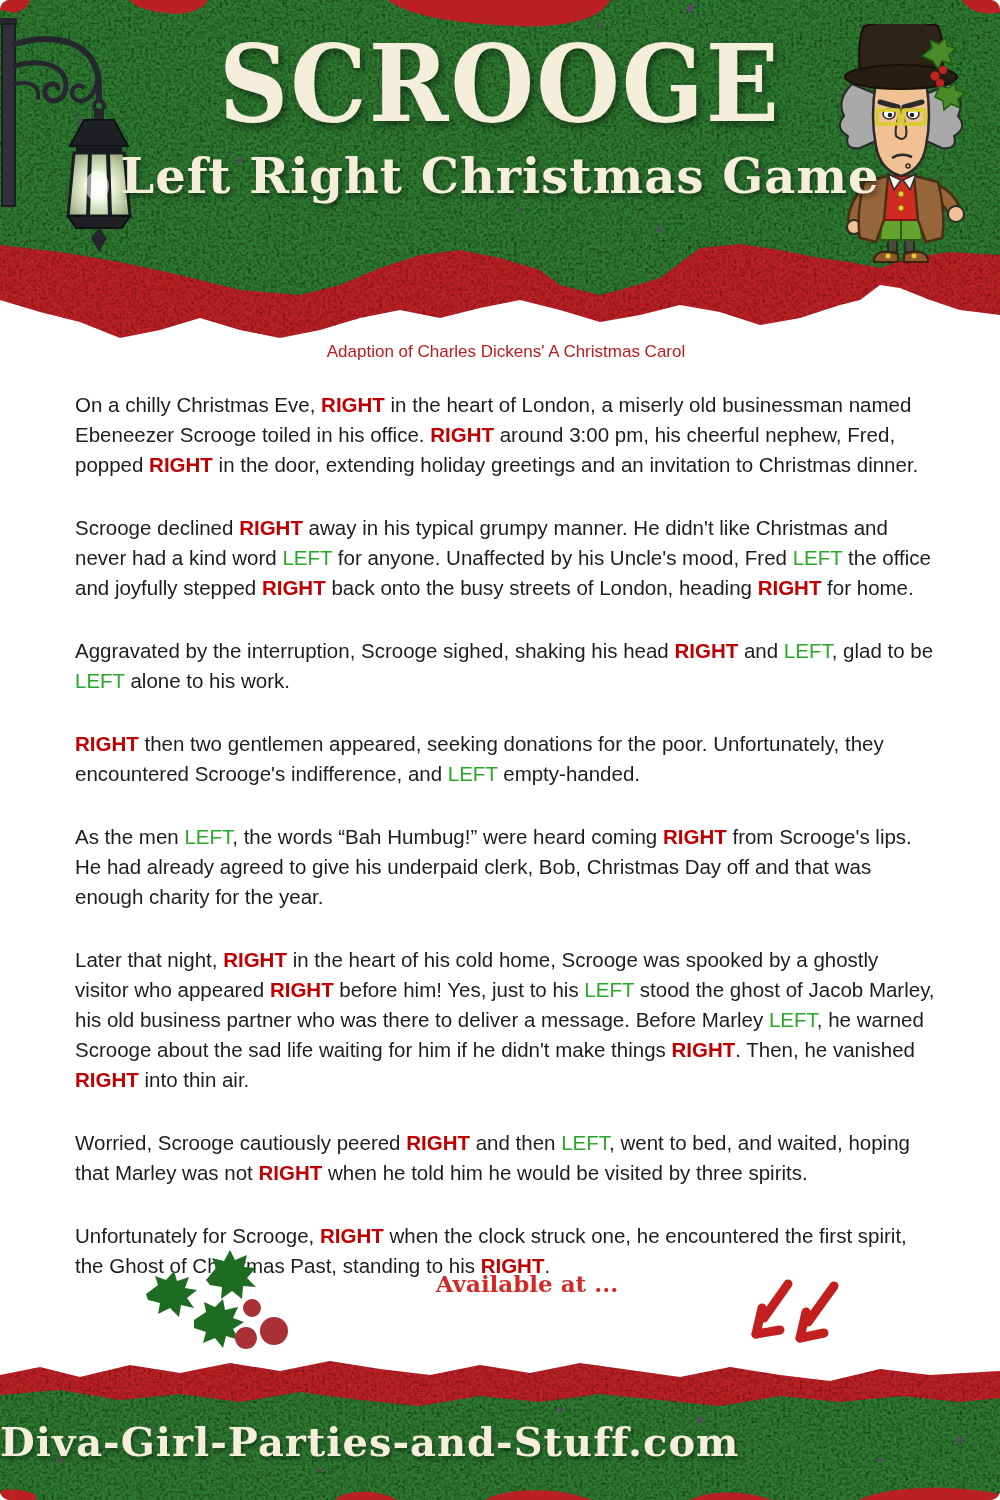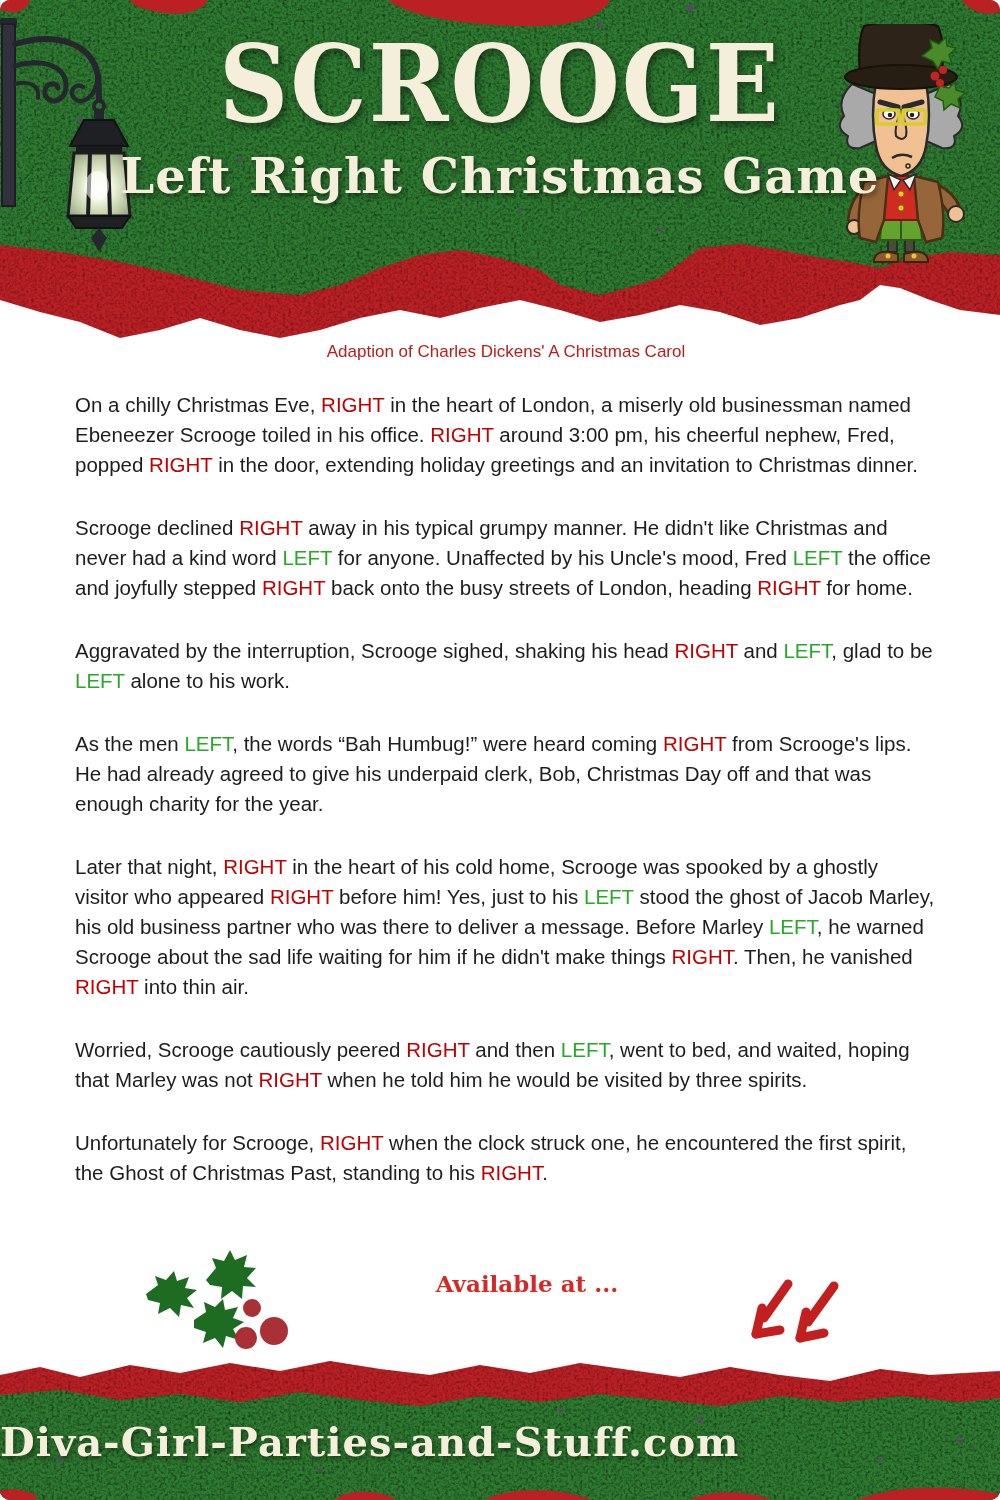--- a/index.html
+++ b/index.html
@@ -35,21 +35,21 @@
   .story{
     position:absolute;left:75px;top:342px;width:862px;z-index:2;
     color:var(--body-text);
   }
   .tagline{
     text-align:center;font-size:17px;margin:0 0 28px 0;color:#b91c1c;
   }
   .story-p{
     font-size:20.5px;line-height:30px;margin:0 0 33px 0;
   }
-  .tok-right{color:var(--right-word);font-weight:normal;}
+  .tok-right{color:var(--right-word);font-weight:bold;}
   .tok-left{color:var(--left-word);font-weight:normal;}
   .cta{
     position:absolute;left:287px;top:1260px;width:480px;text-align:center;
     font-family:"DejaVu Serif",serif;font-weight:bold;color:var(--cta-red);
     z-index:3;
   }
   .cta-line1{font-size:37px;line-height:48px;}
   .cta-line2{font-size:23px;line-height:48px;}
   .footer-site{
     position:absolute;left:0;top:1418px;width:1000px;
@@ -195,20 +195,21 @@
 
   <div class="header-title">SCROOGE</div>
   <div class="header-subtitle">Left Right Christmas Game</div>
 
   <div class="story">
     <p class="tagline">Adaption of Charles Dickens' A Christmas Carol</p>
     <div>
         <p class="story-p">On a chilly Christmas Eve, <b class="tok-right">RIGHT</b> in the heart of London, a miserly old businessman named Ebeneezer Scrooge toiled in his office. <b class="tok-right">RIGHT</b> around 3:00 pm, his cheerful nephew, Fred, popped <b class="tok-right">RIGHT</b> in the door, extending holiday greetings and an invitation to Christmas dinner.</p>
         <p class="story-p">Scrooge declined <b class="tok-right">RIGHT</b> away in his typical grumpy manner. He didn't like Christmas and never had a kind word <b class="tok-left">LEFT</b> for anyone.  Unaffected by his Uncle's mood, Fred <b class="tok-left">LEFT</b> the office and joyfully stepped <b class="tok-right">RIGHT</b> back onto the busy streets of London, heading <b class="tok-right">RIGHT</b> for home.</p>
         <p class="story-p">Aggravated by the interruption, Scrooge sighed, shaking his head <b class="tok-right">RIGHT</b> and <b class="tok-left">LEFT</b>, glad to be <b class="tok-left">LEFT</b> alone to his work.</p>
+        <p class="story-p"><b class="tok-right">RIGHT</b> then two gentlemen appeared, seeking donations for the poor. Unfortunately, they encountered Scrooge's indifference, and <b class="tok-left">LEFT</b> empty-handed.</p>
         <p class="story-p">As the men <b class="tok-left">LEFT</b>, the words “Bah Humbug!” were heard coming <b class="tok-right">RIGHT</b> from Scrooge's lips. He had already agreed to give his underpaid clerk, Bob, Christmas Day off and that was enough charity for the year.</p>
         <p class="story-p">Later that night, <b class="tok-right">RIGHT</b> in the heart of his cold home, Scrooge was spooked by a ghostly visitor who appeared <b class="tok-right">RIGHT</b> before him! Yes, just to his <b class="tok-left">LEFT</b> stood the ghost of Jacob Marley, his old business partner who was there to deliver a message. Before Marley <b class="tok-left">LEFT</b>, he warned Scrooge about the sad life waiting for him if he didn't make things <b class="tok-right">RIGHT</b>. Then, he vanished <b class="tok-right">RIGHT</b> into thin air.</p>
         <p class="story-p">Worried, Scrooge cautiously peered <b class="tok-right">RIGHT</b> and then <b class="tok-left">LEFT</b>, went to bed, and waited, hoping that Marley was not <b class="tok-right">RIGHT</b> when he told him he would be visited by three spirits.</p>
         <p class="story-p">Unfortunately for Scrooge, <b class="tok-right">RIGHT</b> when the clock struck one, he encountered the first spirit, the Ghost of Christmas Past, standing to his <b class="tok-right">RIGHT</b>.</p>
       </div>
   </div>
 
   <svg class="layer" style="left:138px;top:1250px;z-index:3" width="160" height="105" viewBox="0 0 160 105">
     <g style="fill:var(--holly-green)">
       <path d="M8,44 l12,-9 -3,-9 11,4 8,-9 3,10 12,-4 -4,11 12,2 -10,8 7,10 -13,-3 -2,12 -9,-9 -12,6 2,-11 -12,-3 Z"></path>

